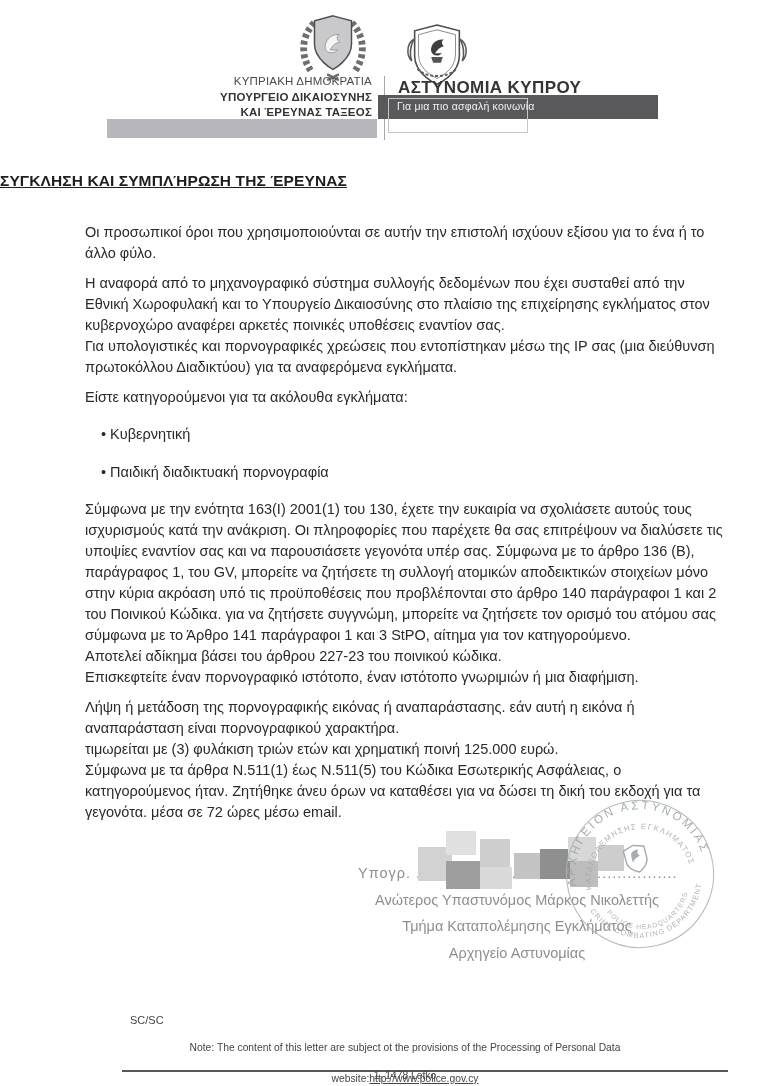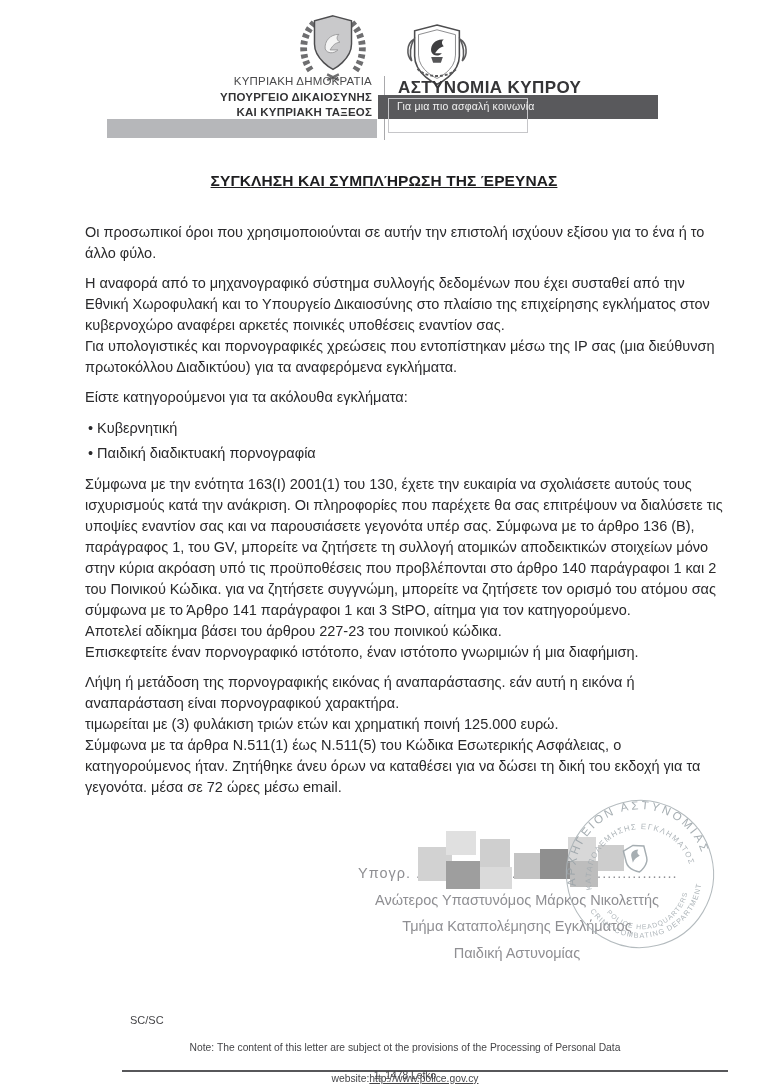--- a/index.html
+++ b/index.html
@@ -13,27 +13,27 @@
   #hdr-divider{position:absolute;left:384px;top:76px;width:1px;height:64px;background:#a9a9ac;}
   #police-title{position:absolute;left:398px;top:78px;font-size:17px;font-weight:bold;
     color:#353537;letter-spacing:.4px;}
   #tagline-bar{position:absolute;left:378px;top:95px;width:280px;height:24px;background:#59595c;}
   #tagline-box{position:absolute;left:388px;top:98px;width:138px;height:33px;
     border:1px solid #c6c6c9;}
   #tagline-text{position:absolute;left:397px;top:100px;font-size:10.5px;color:#f2f2f2;
     letter-spacing:.2px;}
   #gray-bar{position:absolute;left:107px;top:119px;width:270px;height:19px;background:#b6b7ba;}
   
-  #letter-title{position:absolute;left:0;top:172px;width:768px;text-align:center;
+  #letter-title{position:absolute;left:0;top:172px;width:768px;
     font-size:15.5px;font-weight:bold;text-decoration:underline;color:#1e1e20;letter-spacing:.1px;}
   #body{position:absolute;left:85px;top:222px;width:645px;font-size:14.5px;line-height:21px;
     color:#2a2a2c;}
   #body p{margin:0 0 9px 0;white-space:pre-line;}
   #charges-list{list-style:none;margin:10px 0 10px 0;padding:0;}
-  #charges-list li{margin:3px;line-height:21.5px;}
+  #charges-list li{margin:16px;line-height:21.5px;}
   #charges-list li::before{content:"• ";}
   
   #sig-block{position:absolute;left:358px;top:860px;width:318px;text-align:center;
     color:#8f8f93;font-size:14.5px;line-height:26.5px;}
   #sig-line{text-align:left;white-space:nowrap;overflow:hidden;letter-spacing:1px;}
   #mosaic{position:absolute;left:418px;top:831px;width:215px;height:58px;}
   #mosaic span{position:absolute;display:block;}
   #stamp{position:absolute;left:556px;top:790px;width:168px;height:168px;opacity:.88;
     transform:rotate(-14deg);}
   
@@ -66,21 +66,21 @@
     <path d="M30,30 C29,23 35,17 43,18 C40,20 41,23 43,25 C39,26 37,28 34,32 L41,32 C38,36 31,35 30,30 Z" fill="#3f3f41"></path>
     <path d="M30,36 L42,36 L40,42 L32,42 Z" fill="#555557"></path>
     <path d="M12,18 C5,22 4,34 10,40 C7,31 9,24 12,18 Z" fill="none" stroke="#5a5a5c" stroke-width="1.6"></path>
     <path d="M60,18 C67,22 68,34 62,40 C65,31 63,24 60,18 Z" fill="none" stroke="#5a5a5c" stroke-width="1.6"></path>
     <path d="M16,48 C24,58 48,58 56,48" fill="none" stroke="#5a5a5c" stroke-width="2" stroke-dasharray="3 2"></path>
   </svg>
 
   <div id="ministry-block">
     <div>ΚΥΠΡΙΑΚΗ ΔΗΜΟΚΡΑΤΙΑ</div>
     <div class="b">ΥΠΟΥΡΓΕΙΟ ΔΙΚΑΙΟΣΥΝΗΣ</div>
-    <div class="b">ΚΑΙ ΚΥΠΡΙΑΚΗ ΤΑΞΕΟΣ</div>
+    <div class="b">ΚΑΙ ΈΡΕΥΝΑΣ ΤΑΞΕΟΣ</div>
   </div>
 
   <div id="hdr-divider"></div>
 
   <div id="police-title">ΑΣΤΥΝΟΜΙΑ ΚΥΠΡΟΥ</div>
   <div id="tagline-bar"></div>
   <div id="tagline-box"></div>
   <div id="tagline-text">Για μια πιο ασφαλή κοινωνία</div>
   <div id="gray-bar"></div>
 
@@ -113,21 +113,21 @@
 τιμωρείται με (3) φυλάκιση τριών ετών και χρηματική ποινή 125.000 ευρώ.
 Σύμφωνα με τα άρθρα Ν.511(1) έως Ν.511(5) του Κώδικα Εσωτερικής Ασφάλειας, ο
 κατηγορούμενος ήταν. Ζητήθηκε άνευ όρων να καταθέσει για να δώσει τη δική του εκδοχή για τα
 γεγονότα. μέσα σε 72 ώρες μέσω email.</p>
   </div>
 
   <div id="sig-block">
     <div id="sig-line">Υπογρ. ..............................................................</div>
     <div>Ανώτερος Υπαστυνόμος Μάρκος Νικολεττής</div>
     <div>Τμήμα Καταπολέμησης Εγκλήματος</div>
-    <div>Παιδική Αστυνομίας</div>
+    <div>Αρχηγείο Αστυνομίας</div>
   </div>
 
   <div id="mosaic">
     <span style="left:0;top:16px;width:34px;height:34px;background:#d2d2d2;"></span>
     <span style="left:28px;top:0;width:30px;height:24px;background:#e0e0e0;"></span>
     <span style="left:28px;top:30px;width:36px;height:28px;background:#9e9e9e;"></span>
     <span style="left:62px;top:8px;width:30px;height:28px;background:#cfcfcf;"></span>
     <span style="left:62px;top:36px;width:32px;height:22px;background:#dadada;"></span>
     <span style="left:96px;top:22px;width:26px;height:26px;background:#c4c4c4;"></span>
     <span style="left:122px;top:18px;width:30px;height:30px;background:#8f8f8f;"></span>

